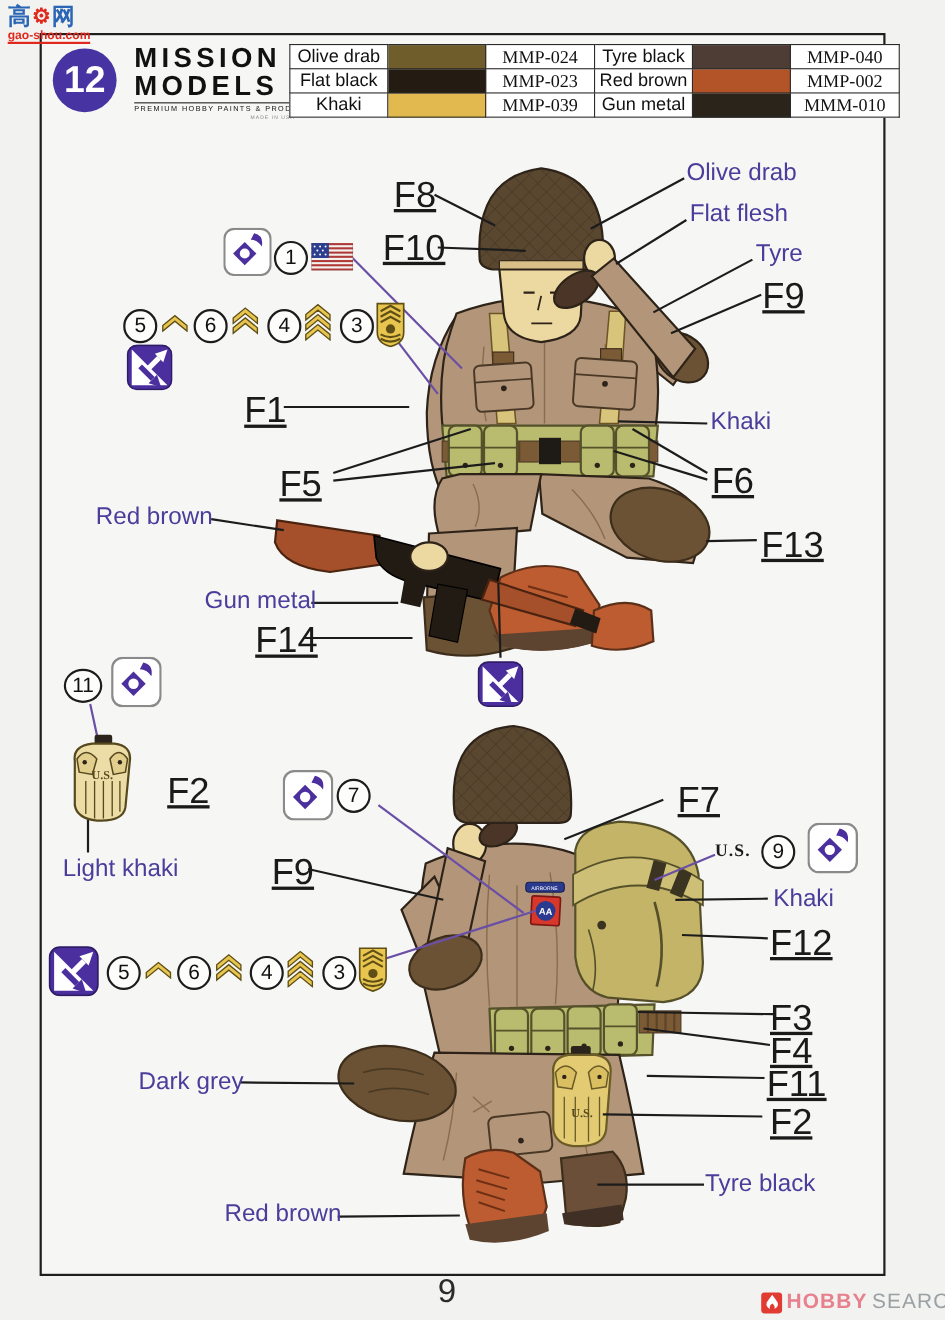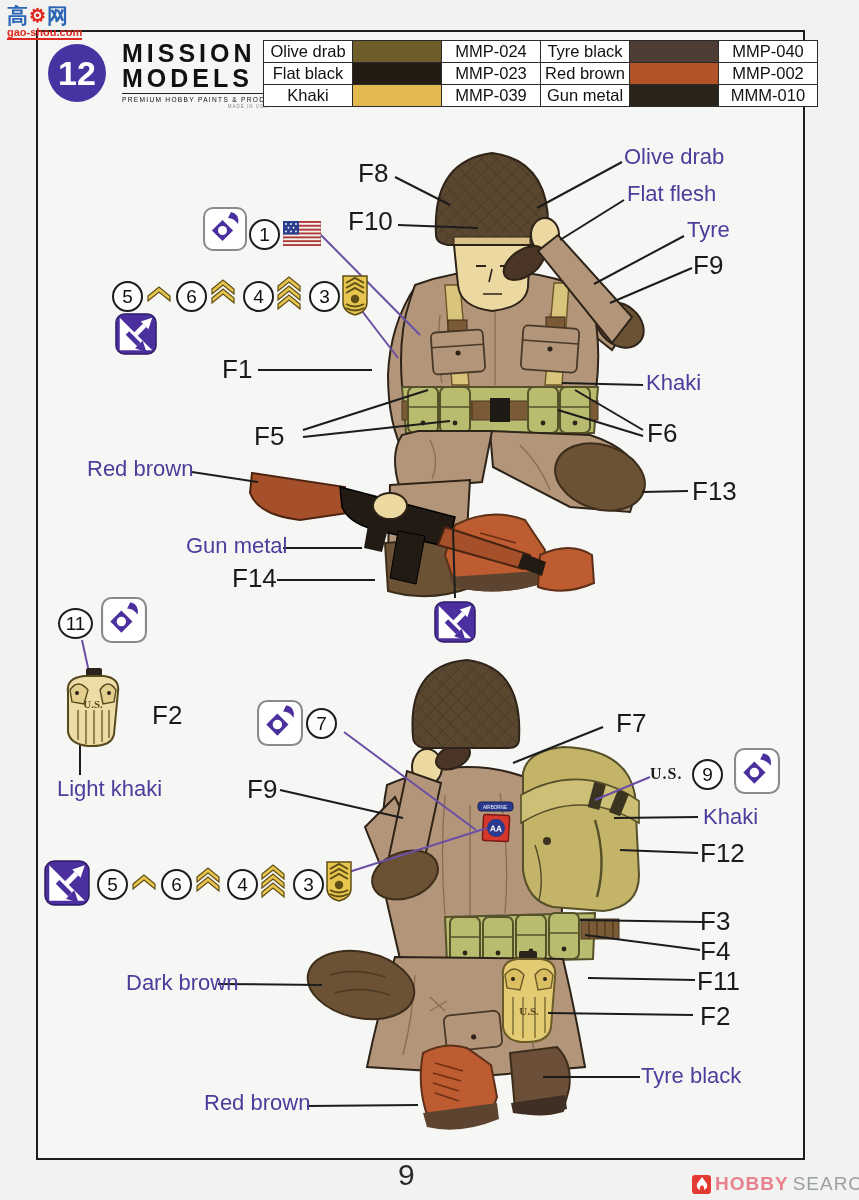--- a/index.html
+++ b/index.html
@@ -15,27 +15,27 @@
   .step-circle{position:absolute;left:48px;top:44px;width:58px;height:58px;border-radius:50%;background:#4833a2;color:#fff;
     display:flex;align-items:center;justify-content:center;font-size:34px;font-weight:bold;z-index:3;}
   .brand{position:absolute;left:122px;top:41px;width:146px;z-index:3;color:#111;}
   .brand-l1,.brand-l2{font-weight:900;font-size:25px;letter-spacing:4px;line-height:0.98;}
   .brand-tag{font-size:6.6px;letter-spacing:1.3px;margin-top:3px;border-top:1px solid #222;padding-top:2px;white-space:nowrap;}
   .brand-made{font-size:4.5px;color:#888;text-align:right;letter-spacing:1px;margin-top:1px;}
   table.paints{position:absolute;left:263px;top:40px;border-collapse:collapse;z-index:3;background:#fff;}
   table.paints td{border:1.8px solid #2b2b2b;font-size:16.5px;color:#111;text-align:center;padding:0;height:21px;}
   td.pname{width:88px;}
   td.pswatch{width:88px;}
-  td.pcode{width:98px;}
+  td.pcode{width:98px;font-family:Liberation Serif, serif;}
   
   .figsvg{position:absolute;z-index:1;}
   svg.overlay{position:absolute;left:0;top:0;z-index:2;pointer-events:none;}
   
   .lab{position:absolute;z-index:3;white-space:nowrap;line-height:1;}
-  .part{font-size:26px;color:#1a1a1a;}
+  .part{font-size:33px;color:#1a1a1a;text-decoration:underline;}
   .paint{font-size:22px;color:#4a3d9b;}
   .us-lab{font-family:"Liberation Serif",serif;font-weight:bold;font-size:16px;color:#1a1a1a;letter-spacing:1px;}
   .num{position:absolute;z-index:3;width:27px;height:27px;border:2.2px solid #1c1c1c;border-radius:50%;background:#fdfdfc;
     display:flex;align-items:center;justify-content:center;font-size:19px;color:#111;}
   .num.wide{width:31px;}
   .icon{position:absolute;z-index:3;}
   
   .pageno{position:absolute;left:398px;top:1158px;font-size:30px;color:#2b2b2b;z-index:3;}
   .hs{position:absolute;left:692px;top:1173px;display:flex;align-items:center;gap:4px;z-index:3;}
   .hs-flame{width:19px;height:19px;background:#e23c32;border-radius:3px;display:flex;align-items:center;justify-content:center;}
@@ -453,21 +453,21 @@
   <svg class="icon" style="left:325px;top:858px;" width="28" height="44" viewBox="0 0 28 44">
     <path d="M2,4 L26,4 L26,30 Q26,40 14,43 Q2,40 2,30 Z" fill="#e7c54e" stroke="#5f4f16" stroke-width="1.5"></path>
     <path d="M5,11 L14,6 L23,11 M5,16 L14,11 L23,16 M5,21 L14,16 L23,21" stroke="#5f4f16" stroke-width="2" fill="none"></path>
     <circle cx="14" cy="27" r="4.2" fill="#5f4f16"></circle>
     <path d="M5,32 Q14,37 23,32 M5,36 Q14,41 23,36" stroke="#5f4f16" stroke-width="2" fill="none"></path>
   </svg>
 
   <div class="lab part" style="left:700px;top:908px;">F3</div>
   <div class="lab part" style="left:700px;top:938px;">F4</div>
   <div class="lab part" style="left:697px;top:968px;">F11</div>
-  <div class="lab paint" style="left:126px;top:972px;">Dark brown</div>
+  <div class="lab paint" style="left:126px;top:972px;">Dark grey</div>
   <div class="lab part" style="left:700px;top:1003px;">F2</div>
   <div class="lab paint" style="left:641px;top:1065px;">Tyre black</div>
   <div class="lab paint" style="left:204px;top:1092px;">Red brown</div>
 
   <div class="pageno">9</div>
   <div class="hs">
     <span class="hs-flame">
       <svg width="12" height="14" viewBox="0 0 12 14">
           <path d="M6,0 Q9,4 11,7 Q12,11 8,13 Q9,10 6,8 Q3,10 4,13 Q0,11 1,7 Q3,4 6,0 Z" fill="#fff"></path>
         </svg>

